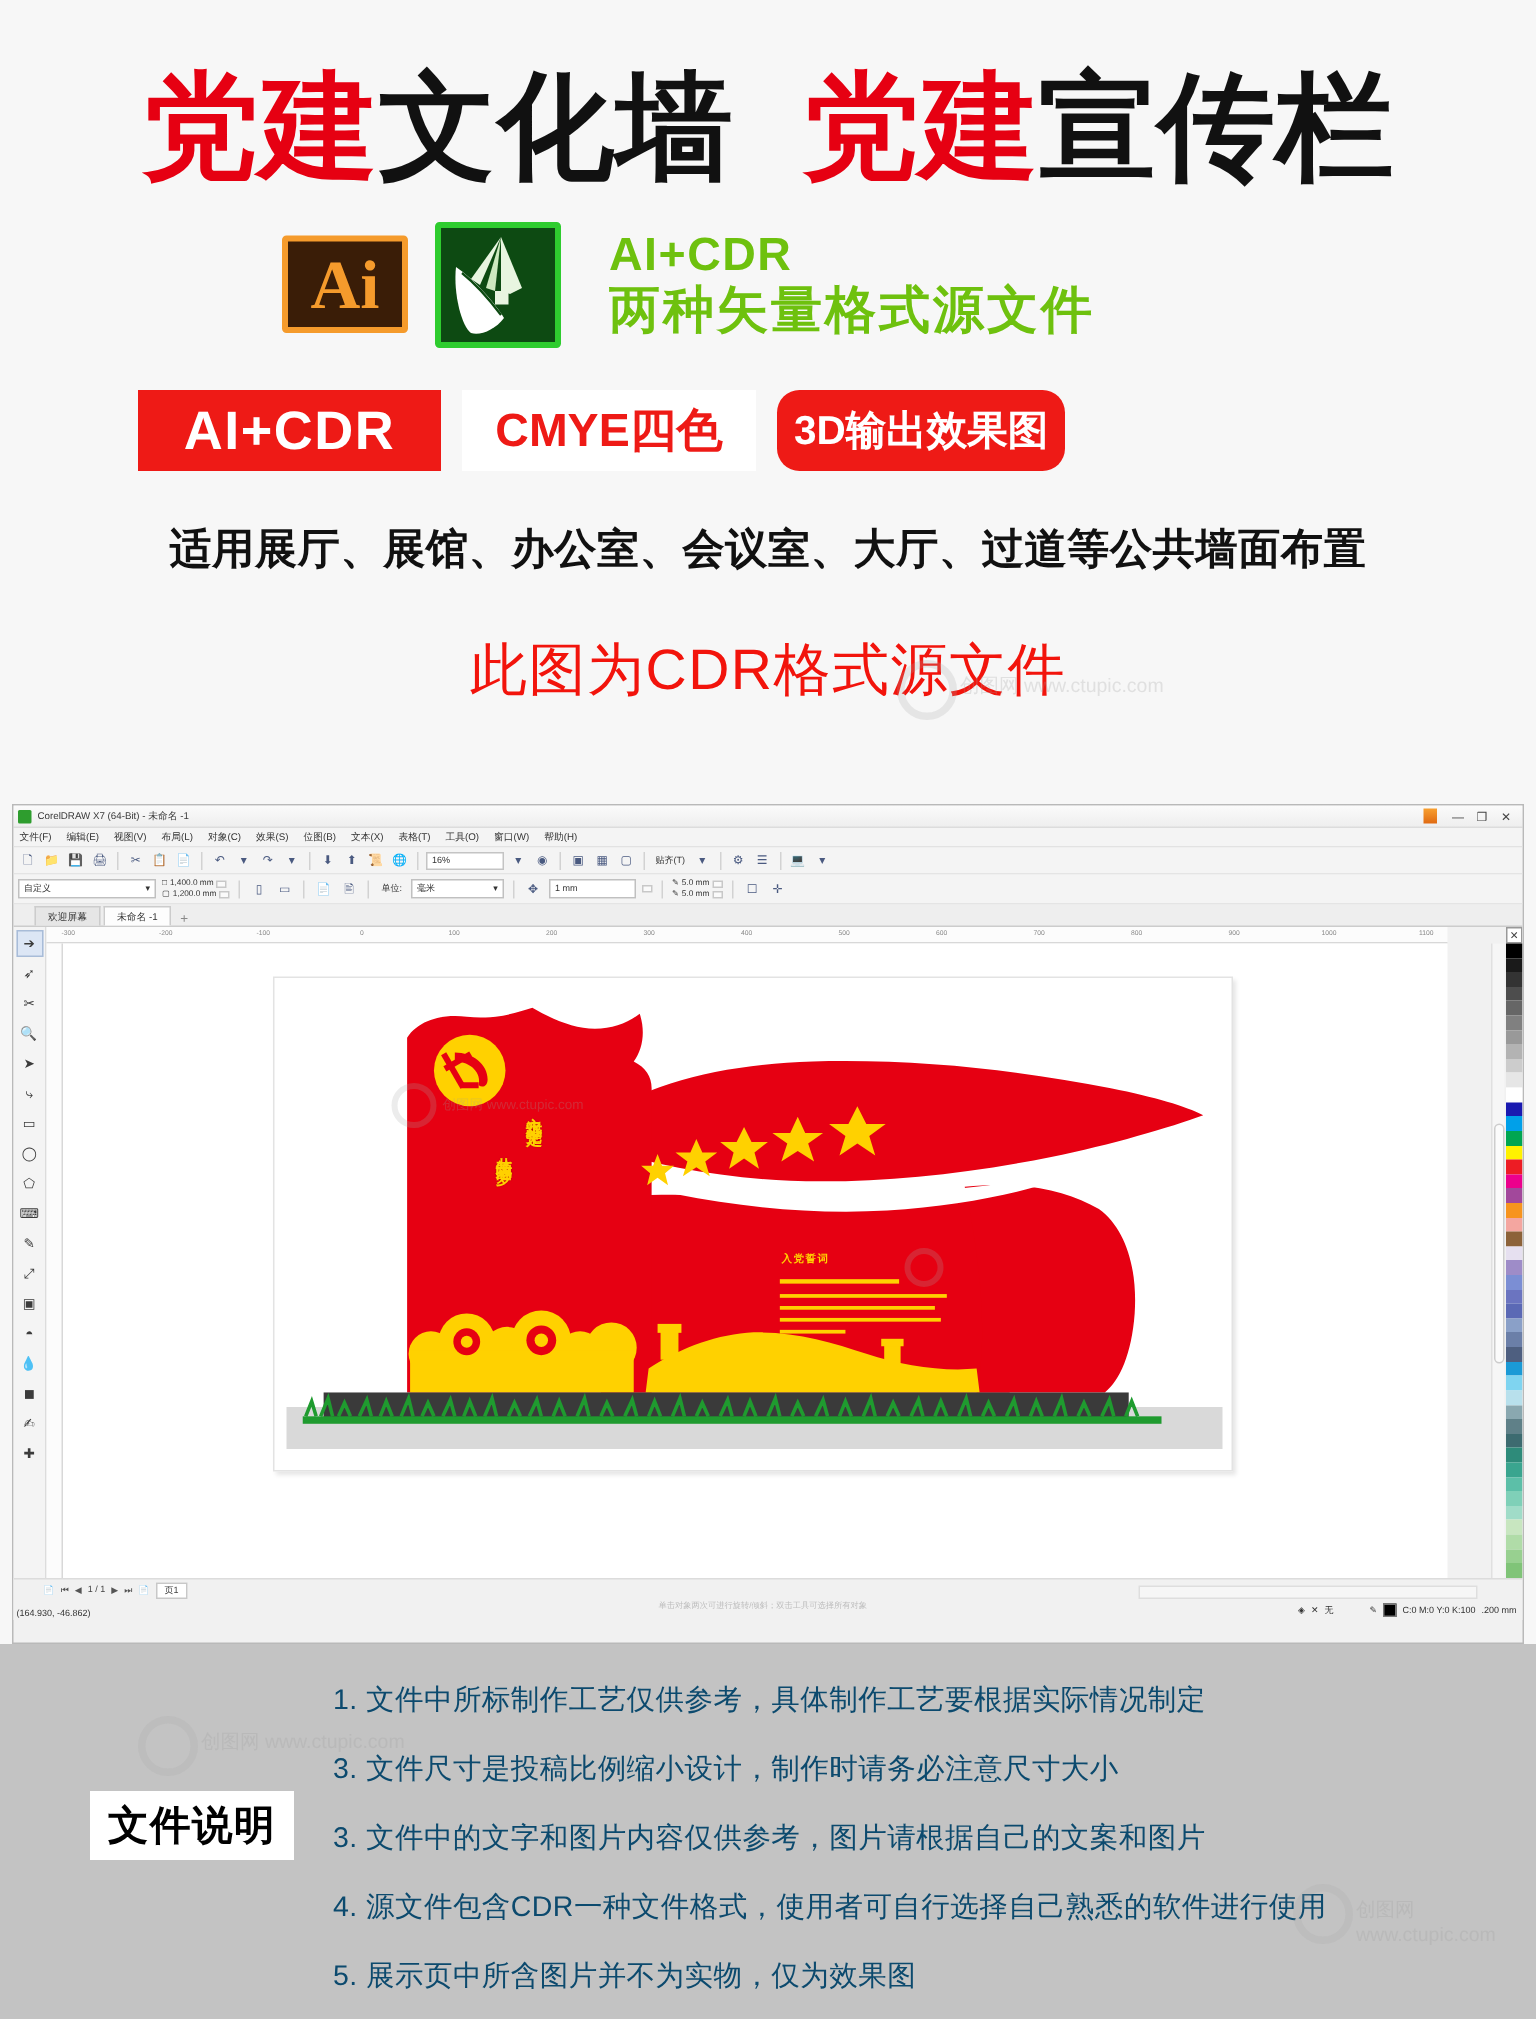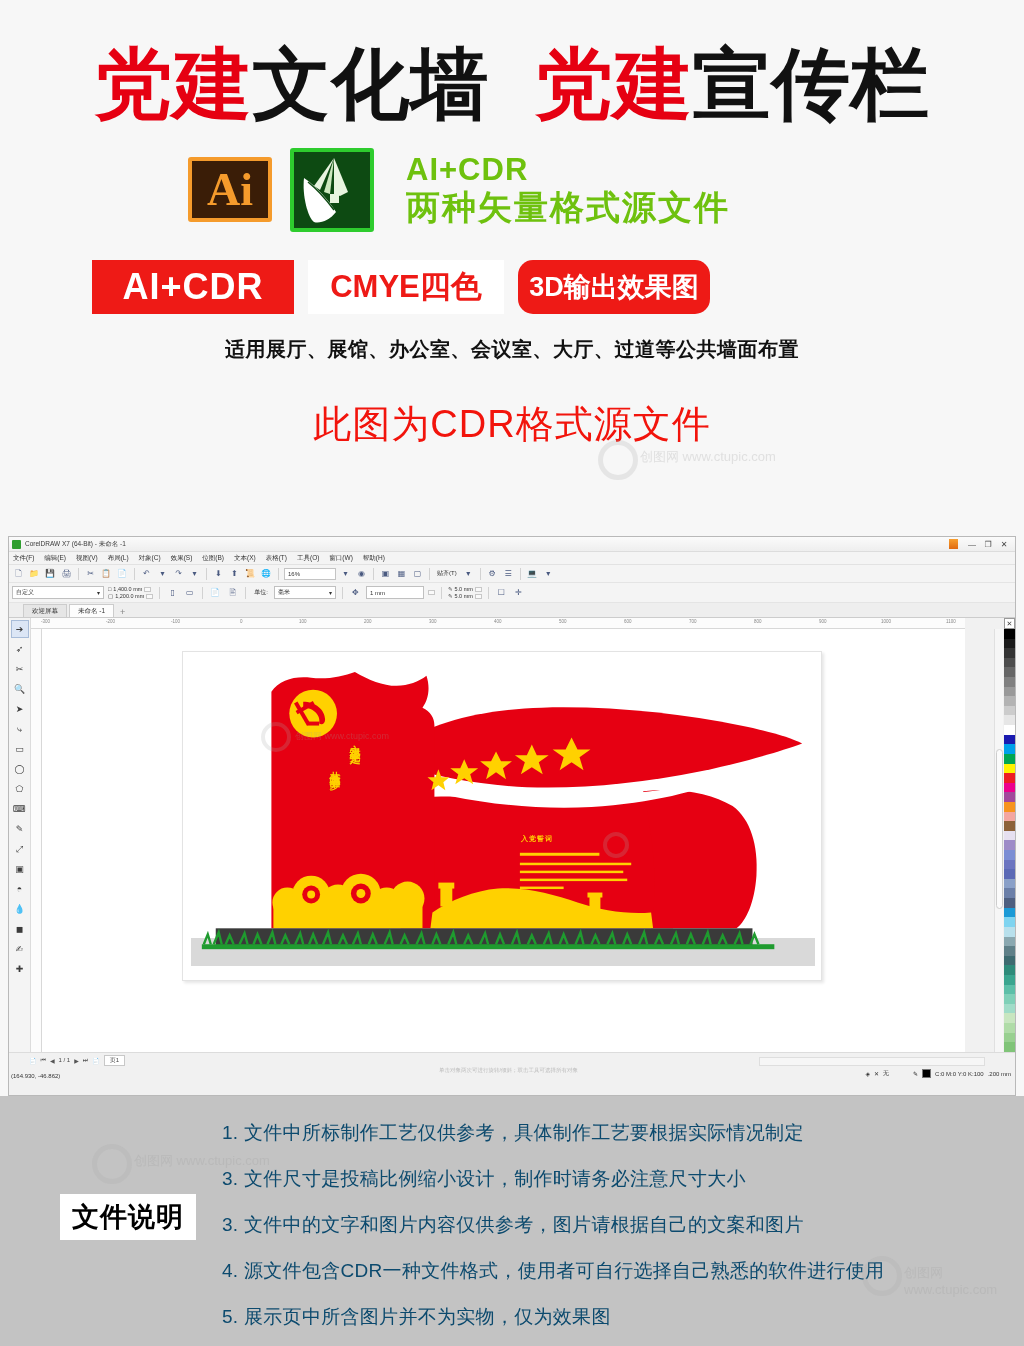--- a/index.html
+++ b/index.html
@@ -48,22 +48,22 @@
     font-weight: bold; white-space: nowrap; padding: 0 14px;
   }
   .badge.filled { background: #ee1a16; color: #ffffff; }
   .badge.outline { background: #ffffff; color: #ee1a16; }
   .b1 { font-size: 36px; letter-spacing: 1px; width: 202px; }
   .b2 { font-size: 31px; width: 196px; }
   .b3 { font-size: 27px; width: 192px; border-radius: 15px; }
   .b4 { font-size: 23px; width: 180px; }
 
   .applies {
-    text-align: center; margin-top: 22px;
-    font-size: 20px; font-weight: bold; color: #111111; letter-spacing: 0.5px;
+    text-align: center; margin-top: 33px;
+    font-size: 28px; font-weight: bold; color: #111111; letter-spacing: 0.5px;
   }
   .cdr-note {
     text-align: center; margin-top: 36px;
     font-size: 38px; font-weight: normal; color: #f2140c; letter-spacing: 1px;
   }
 
   
   .cdr-window {
     position: absolute; left: 8px; top: 536px;
     width: 1008px; height: 560px;

